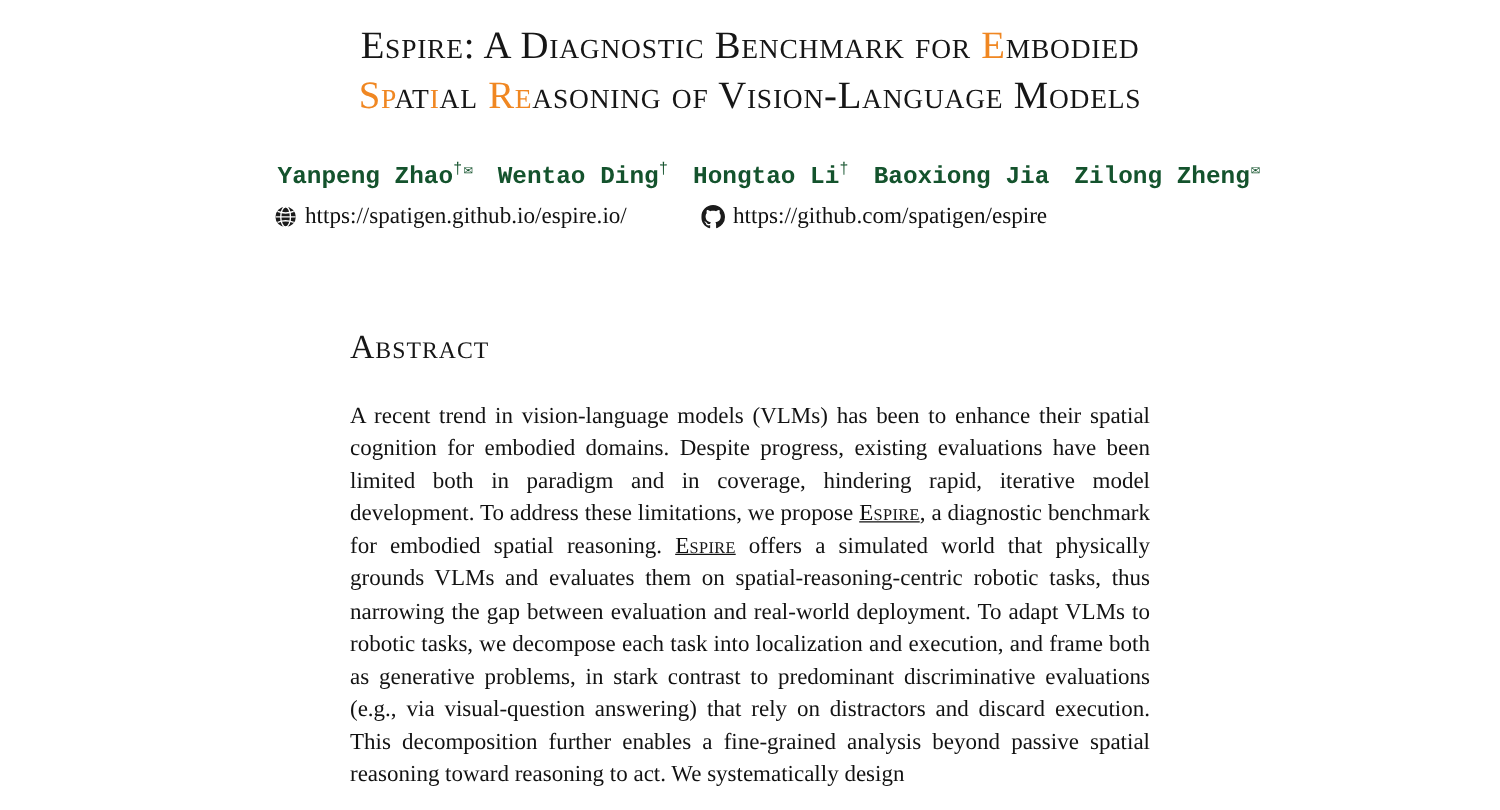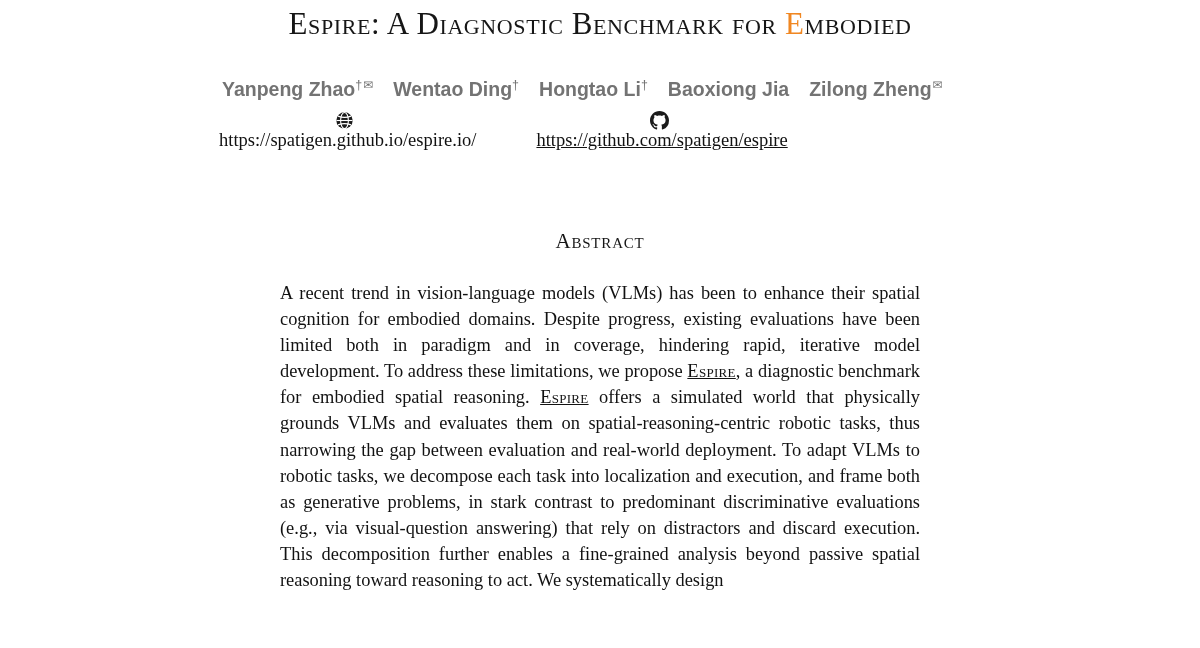--- a/index.html
+++ b/index.html
@@ -30,21 +30,21 @@
   .page {
     position: absolute;
     left: 0;
     top: 0;
     width: 1200px;
     height: 648px;
   }
 
   
   .title-block {
-    margin: 4px;
+    margin: 16px;
     text-align: center;
   }
   .title-line {
     font-family: "Liberation Serif", "DejaVu Serif", serif;
     font-size: 31px;
     font-weight: 400;
     font-variant: small-caps;
     letter-spacing: 0.6px;
     line-height: 40px;
     color: #161616;
@@ -52,24 +52,24 @@
   }
   .hl { color: #F08722; }
 
   
   .authors-block {
     margin-top: 33px;
     padding-left: 222px;
     text-align: left;
   }
   .authors-line {
-    font-family: Liberation Sans, sans-serif;
+    font-family: Liberation Mono, monospace;
     font-size: 19.5px;
     font-weight: bold;
-    color: #737373;
+    color: #14532d;
     line-height: 24px;
     white-space: nowrap;
   }
   .author {
     display: inline-block;
     margin-right: 20px;
   }
   .author:last-child { margin-right: 0; }
   .sup {
     font-size: 12.5px;
@@ -102,45 +102,44 @@
     align-items: center;
     white-space: nowrap;
   }
   .link-item {
     display: inline-flex;
     align-items: center;
     font-family: "Liberation Serif", "DejaVu Serif", serif;
     font-size: 18.5px;
     color: #111111;
     text-decoration: none;
-    flex-direction: column;
-  }
-  .link-item.second { margin-left: 60px; text-decoration: underline; }
+  }
+  .link-item.second { margin-left: 60px; }
   .link-icon {
     display: inline-flex;
     align-items: center;
     justify-content: center;
     width: 19px;
     height: 19px;
     margin-right: 6px;
     flex: 0 0 auto;
   }
   .link-icon svg { display: block; }
 
   
   .abstract-block {
     margin-top: 78px;
     padding-left: 280px;
     padding-right: 280px;
   }
   .abstract-heading {
-    text-align: center;
+    text-align: left;
     font-family: "Liberation Serif", "DejaVu Serif", serif;
     font-variant: small-caps;
-    font-size: 21px;
+    font-size: 27px;
     letter-spacing: 0.8px;
     color: #161616;
     margin: 0 0 26px 0;
   }
   .abstract-body {
     width: 640px;
     font-family: "Liberation Serif", "DejaVu Serif", serif;
     font-size: 18.4px;
     line-height: 26.1px;
     color: #121212;
@@ -159,20 +158,21 @@
 <body>
 
 <div class="arxiv-stamp">
   
 </div>
 
 <div class="page">
 
   <div class="title-block">
     <div class="title-line" id="title-line-1"><span>Espire: A Diagnostic Benchmark for </span><span class="hl">E</span><span>mbodied</span></div>
+    <div class="title-line" id="title-line-2"><span class="hl">Sp</span><span>at</span><span class="hl">i</span><span>al </span><span class="hl">Re</span><span>asoning of Vision-Language Models</span></div>
   </div>
 
   <div class="authors-block">
     <div class="authors-line" id="authors-line"><span class="author"><span>Yanpeng Zhao</span><span class="sup">†</span><span class="sup-mail">✉</span></span><span class="author"><span>Wentao Ding</span><span class="sup">†</span></span><span class="author"><span>Hongtao Li</span><span class="sup">†</span></span><span class="author"><span>Baoxiong Jia</span></span><span class="author"><span>Zilong Zheng</span><span class="sup-mail">✉</span></span></div>
   </div>
 
   <div class="links-block">
     <a class="link-item" href="#">
       <span class="link-icon">
         <svg width="19" height="19" viewBox="0 0 20 20" aria-hidden="true">

